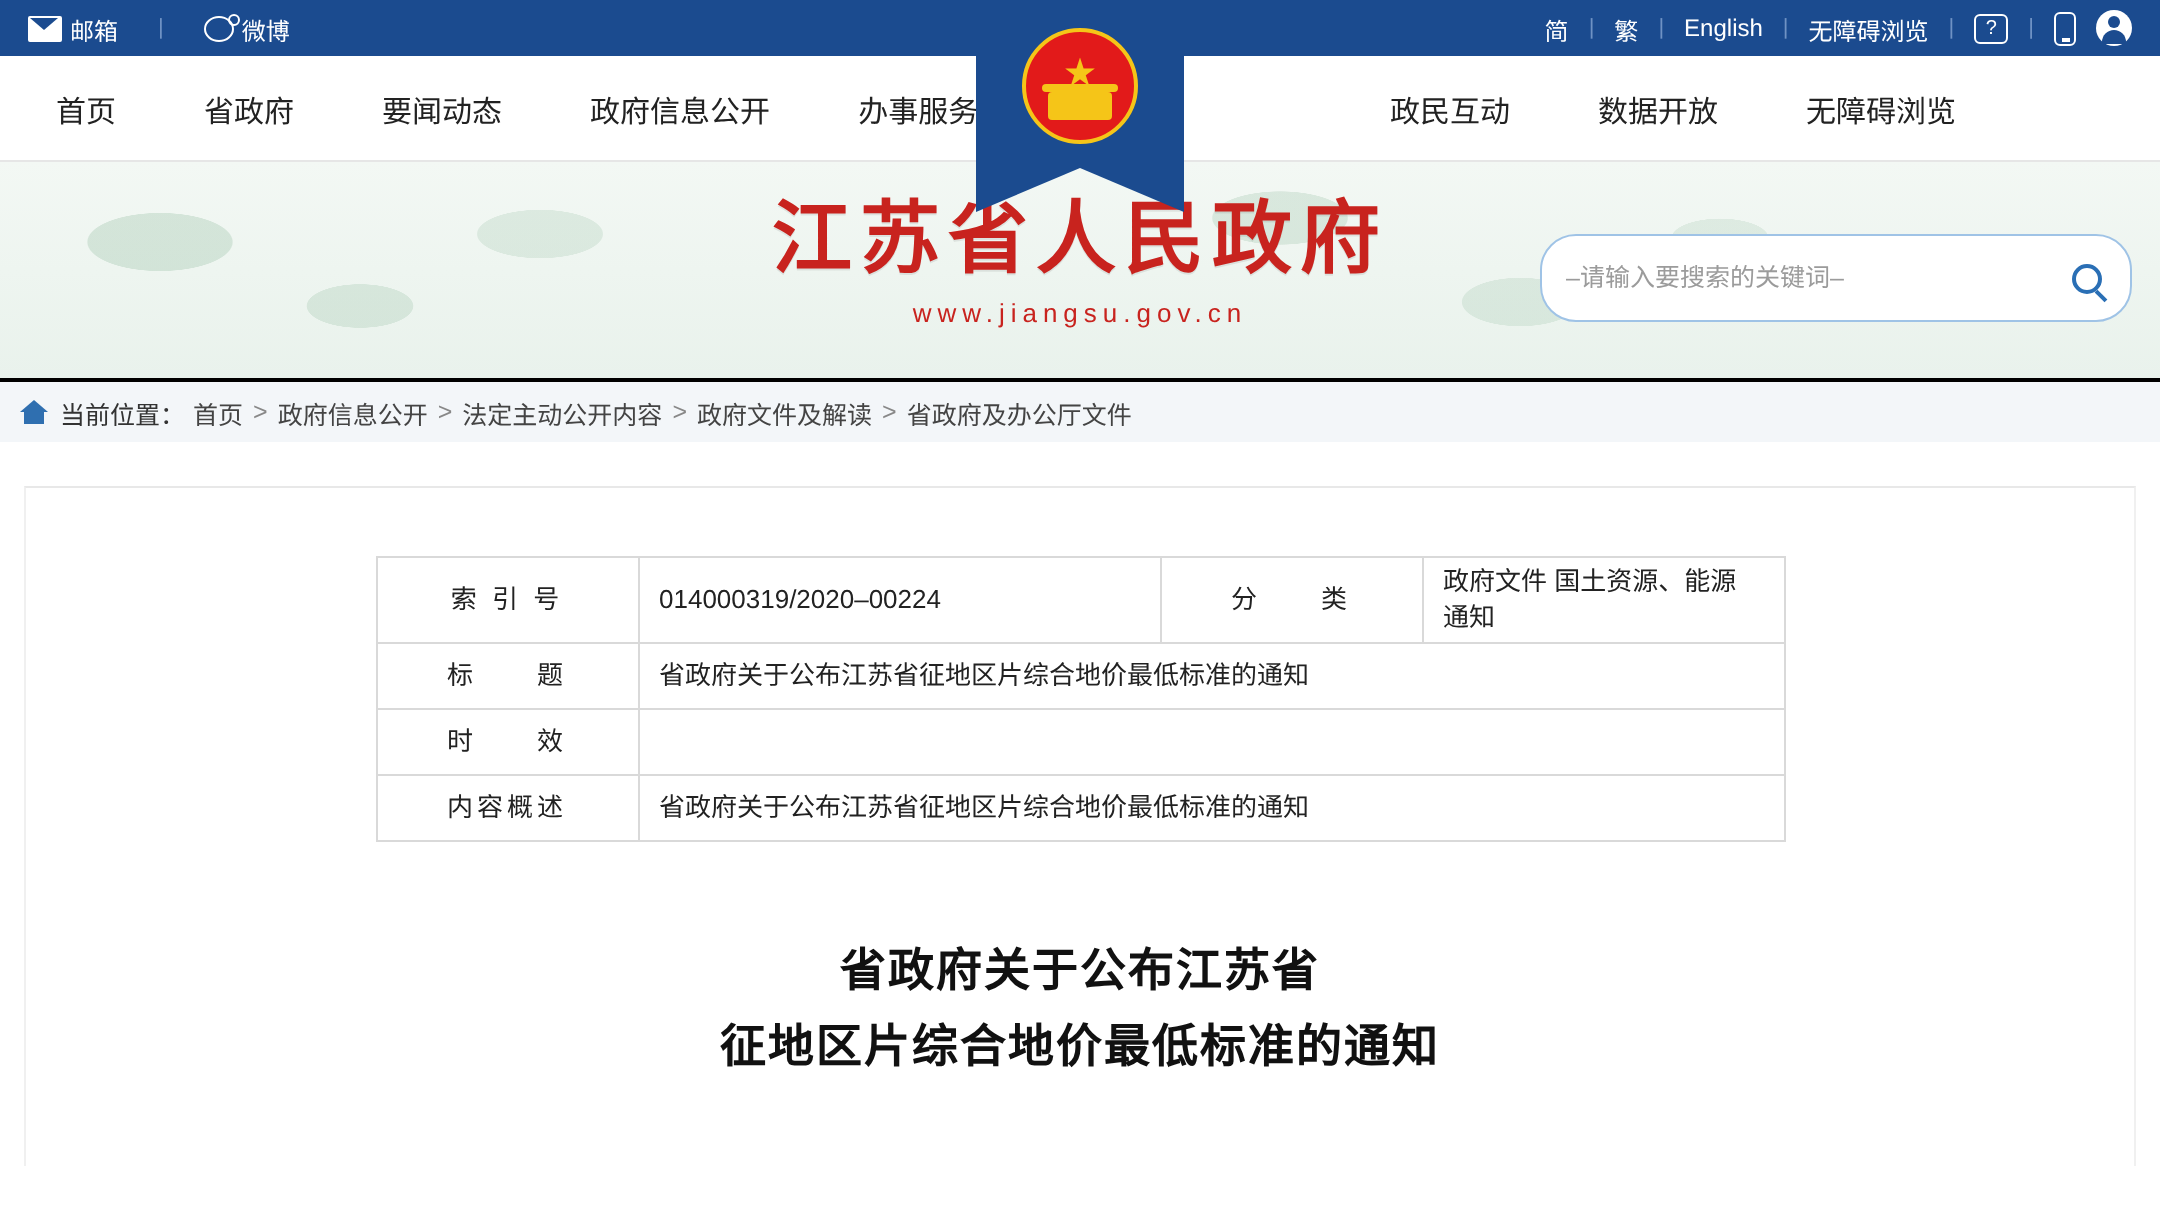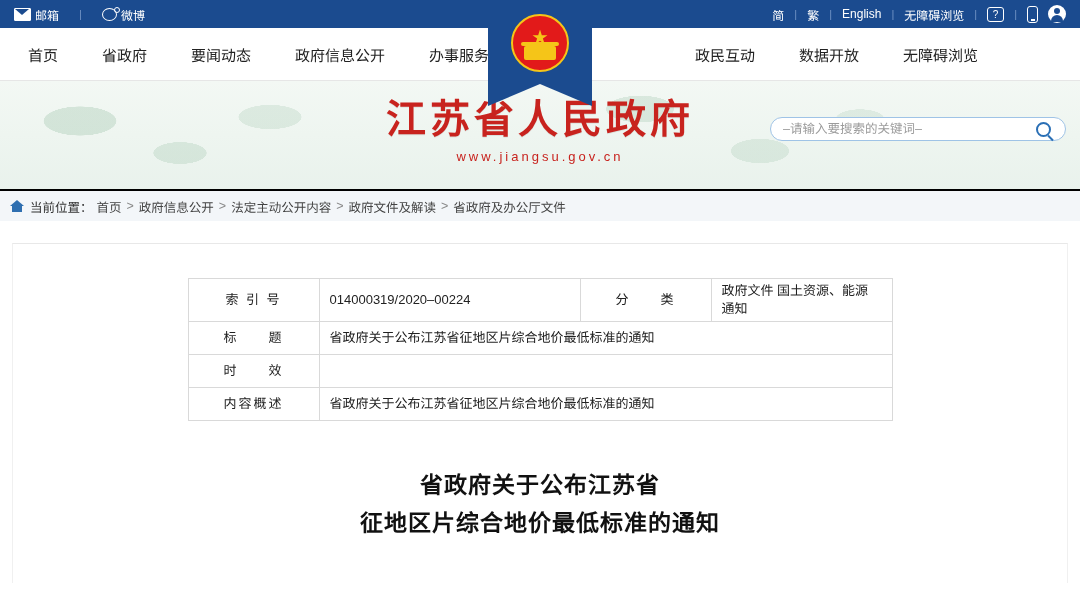--- a/index.html
+++ b/index.html
@@ -282,21 +282,21 @@
     color: #c8231e;
     letter-spacing: 3px;
     margin-top: 6px;
     font-weight: normal;
   }
   .searchbox {
     position: absolute;
     right: 14px;
     top: 36px;
     width: 296px;
-    height: 24px;
+    height: 44px;
     background: #ffffff;
     border: 1px solid #9fc3e6;
     border-radius: 18px;
     display: flex;
     align-items: center;
     box-sizing: border-box;
     z-index: 4;
   }
   .searchbox input {
     flex: 1;

